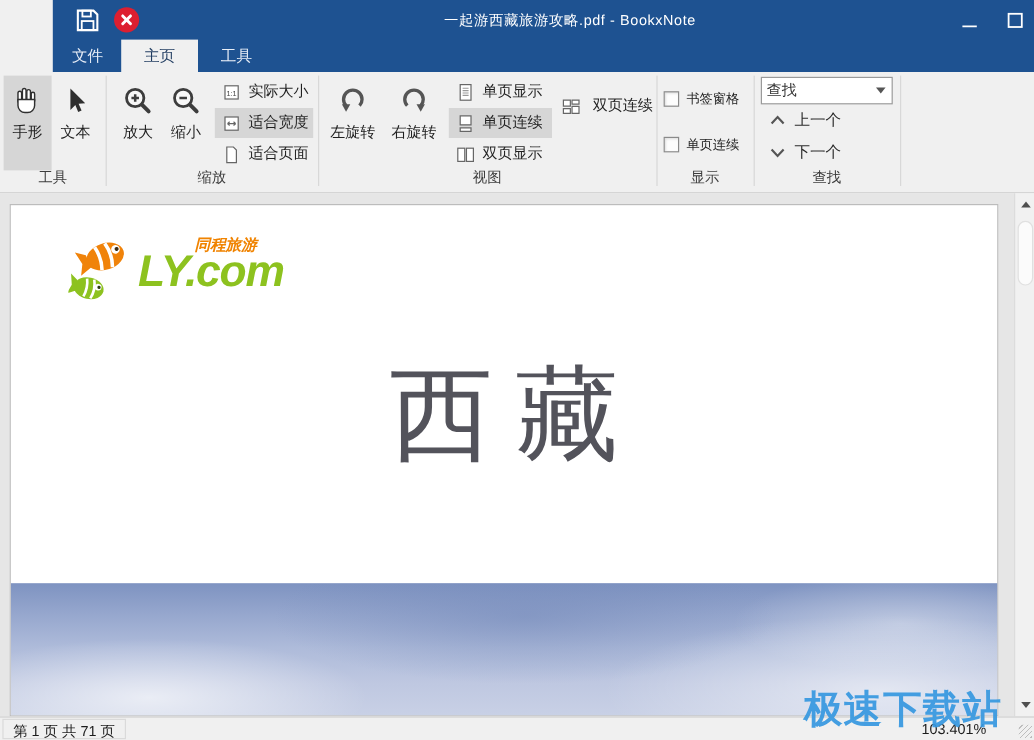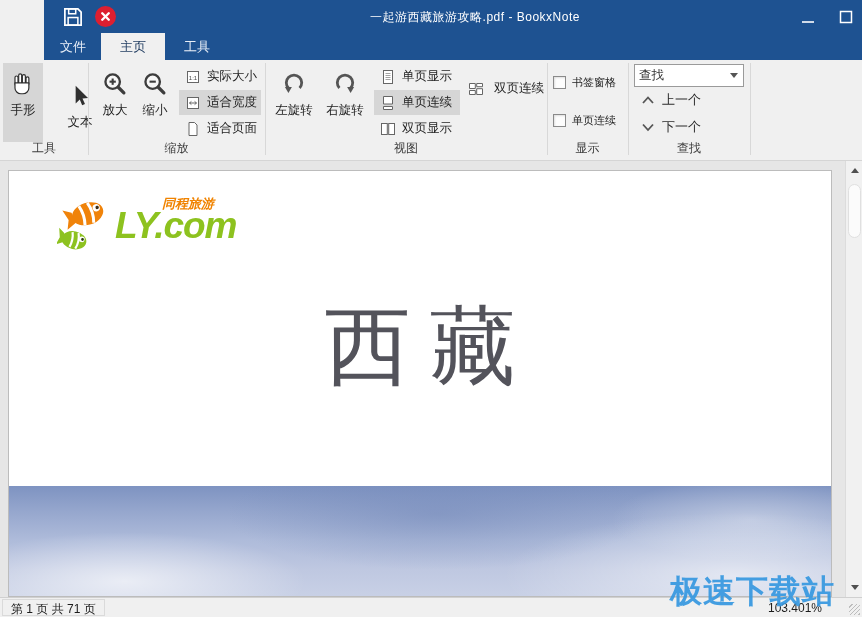--- a/index.html
+++ b/index.html
@@ -153,21 +153,21 @@
         <g stroke="#2f2f2f" stroke-width="1.1" fill="#ffffff" stroke-linejoin="round">
           <rect x="4.6" y="4.6" width="2.8" height="9" rx="1.4"></rect>
           <rect x="8" y="2.6" width="2.8" height="10" rx="1.4"></rect>
           <rect x="11.4" y="3.4" width="2.8" height="10" rx="1.4"></rect>
           <rect x="14.8" y="5.4" width="2.6" height="8" rx="1.3"></rect>
           <path d="M4.6 11 h12.8 v4.6 a5.4 5.4 0 0 1 -5.4 5.4 h-2 a5.4 5.4 0 0 1 -5.4 -5.4 z"></path>
         </g>
       </svg>
       <span>手形</span>
     </div>
-    <div class="btn-big" style="left:62px; width:36px;justify-content:center;">
+    <div class="btn-big" style="left:45px; width:36px;">
       <svg width="26" height="28" viewBox="0 0 24 24">
         <path d="M8 2.5 L8 19 L11.8 15.2 L14 20.6 L16.6 19.4 L14.3 14.2 L19.4 13.9 Z" fill="#2f2f2f"></path>
       </svg>
       <span>文本</span>
     </div>
     <div class="group-label" style="left:0; width:88px;">工具</div>
     <div class="vsep" style="left:88px;"></div>
 
     <div class="btn-big" style="left:96px; width:38px;">
       <svg width="28" height="28" viewBox="0 0 24 24">

